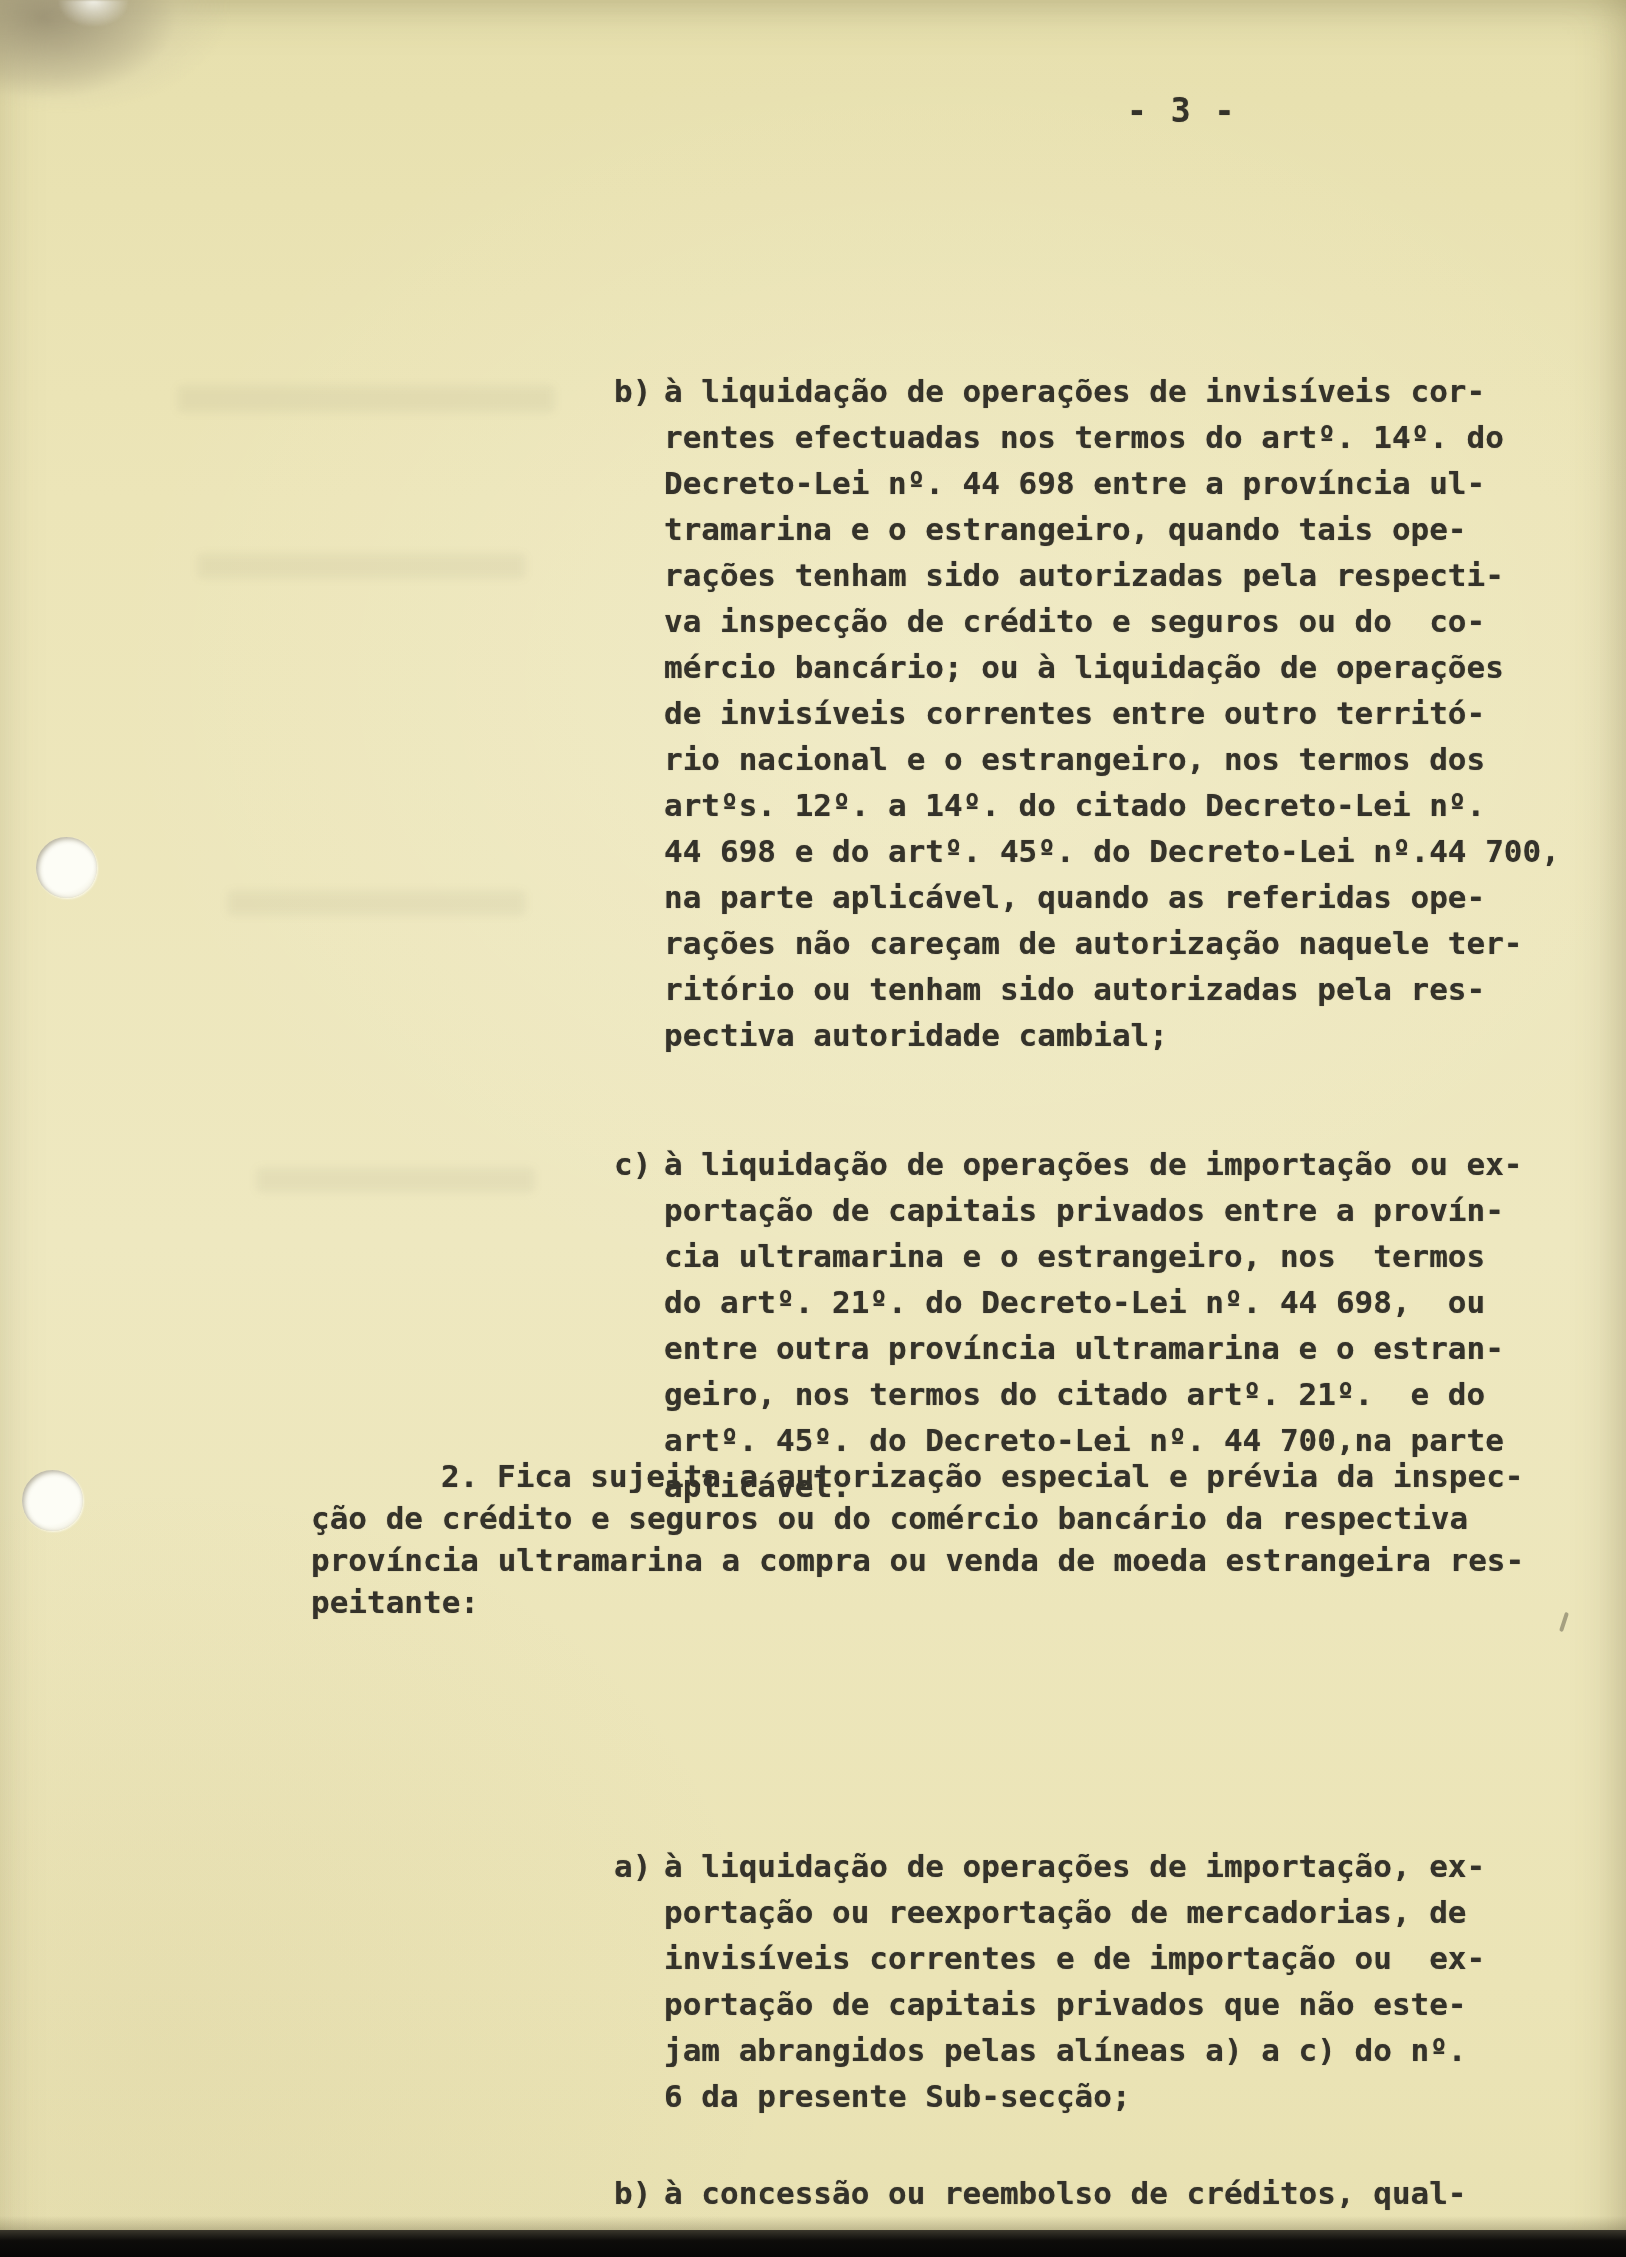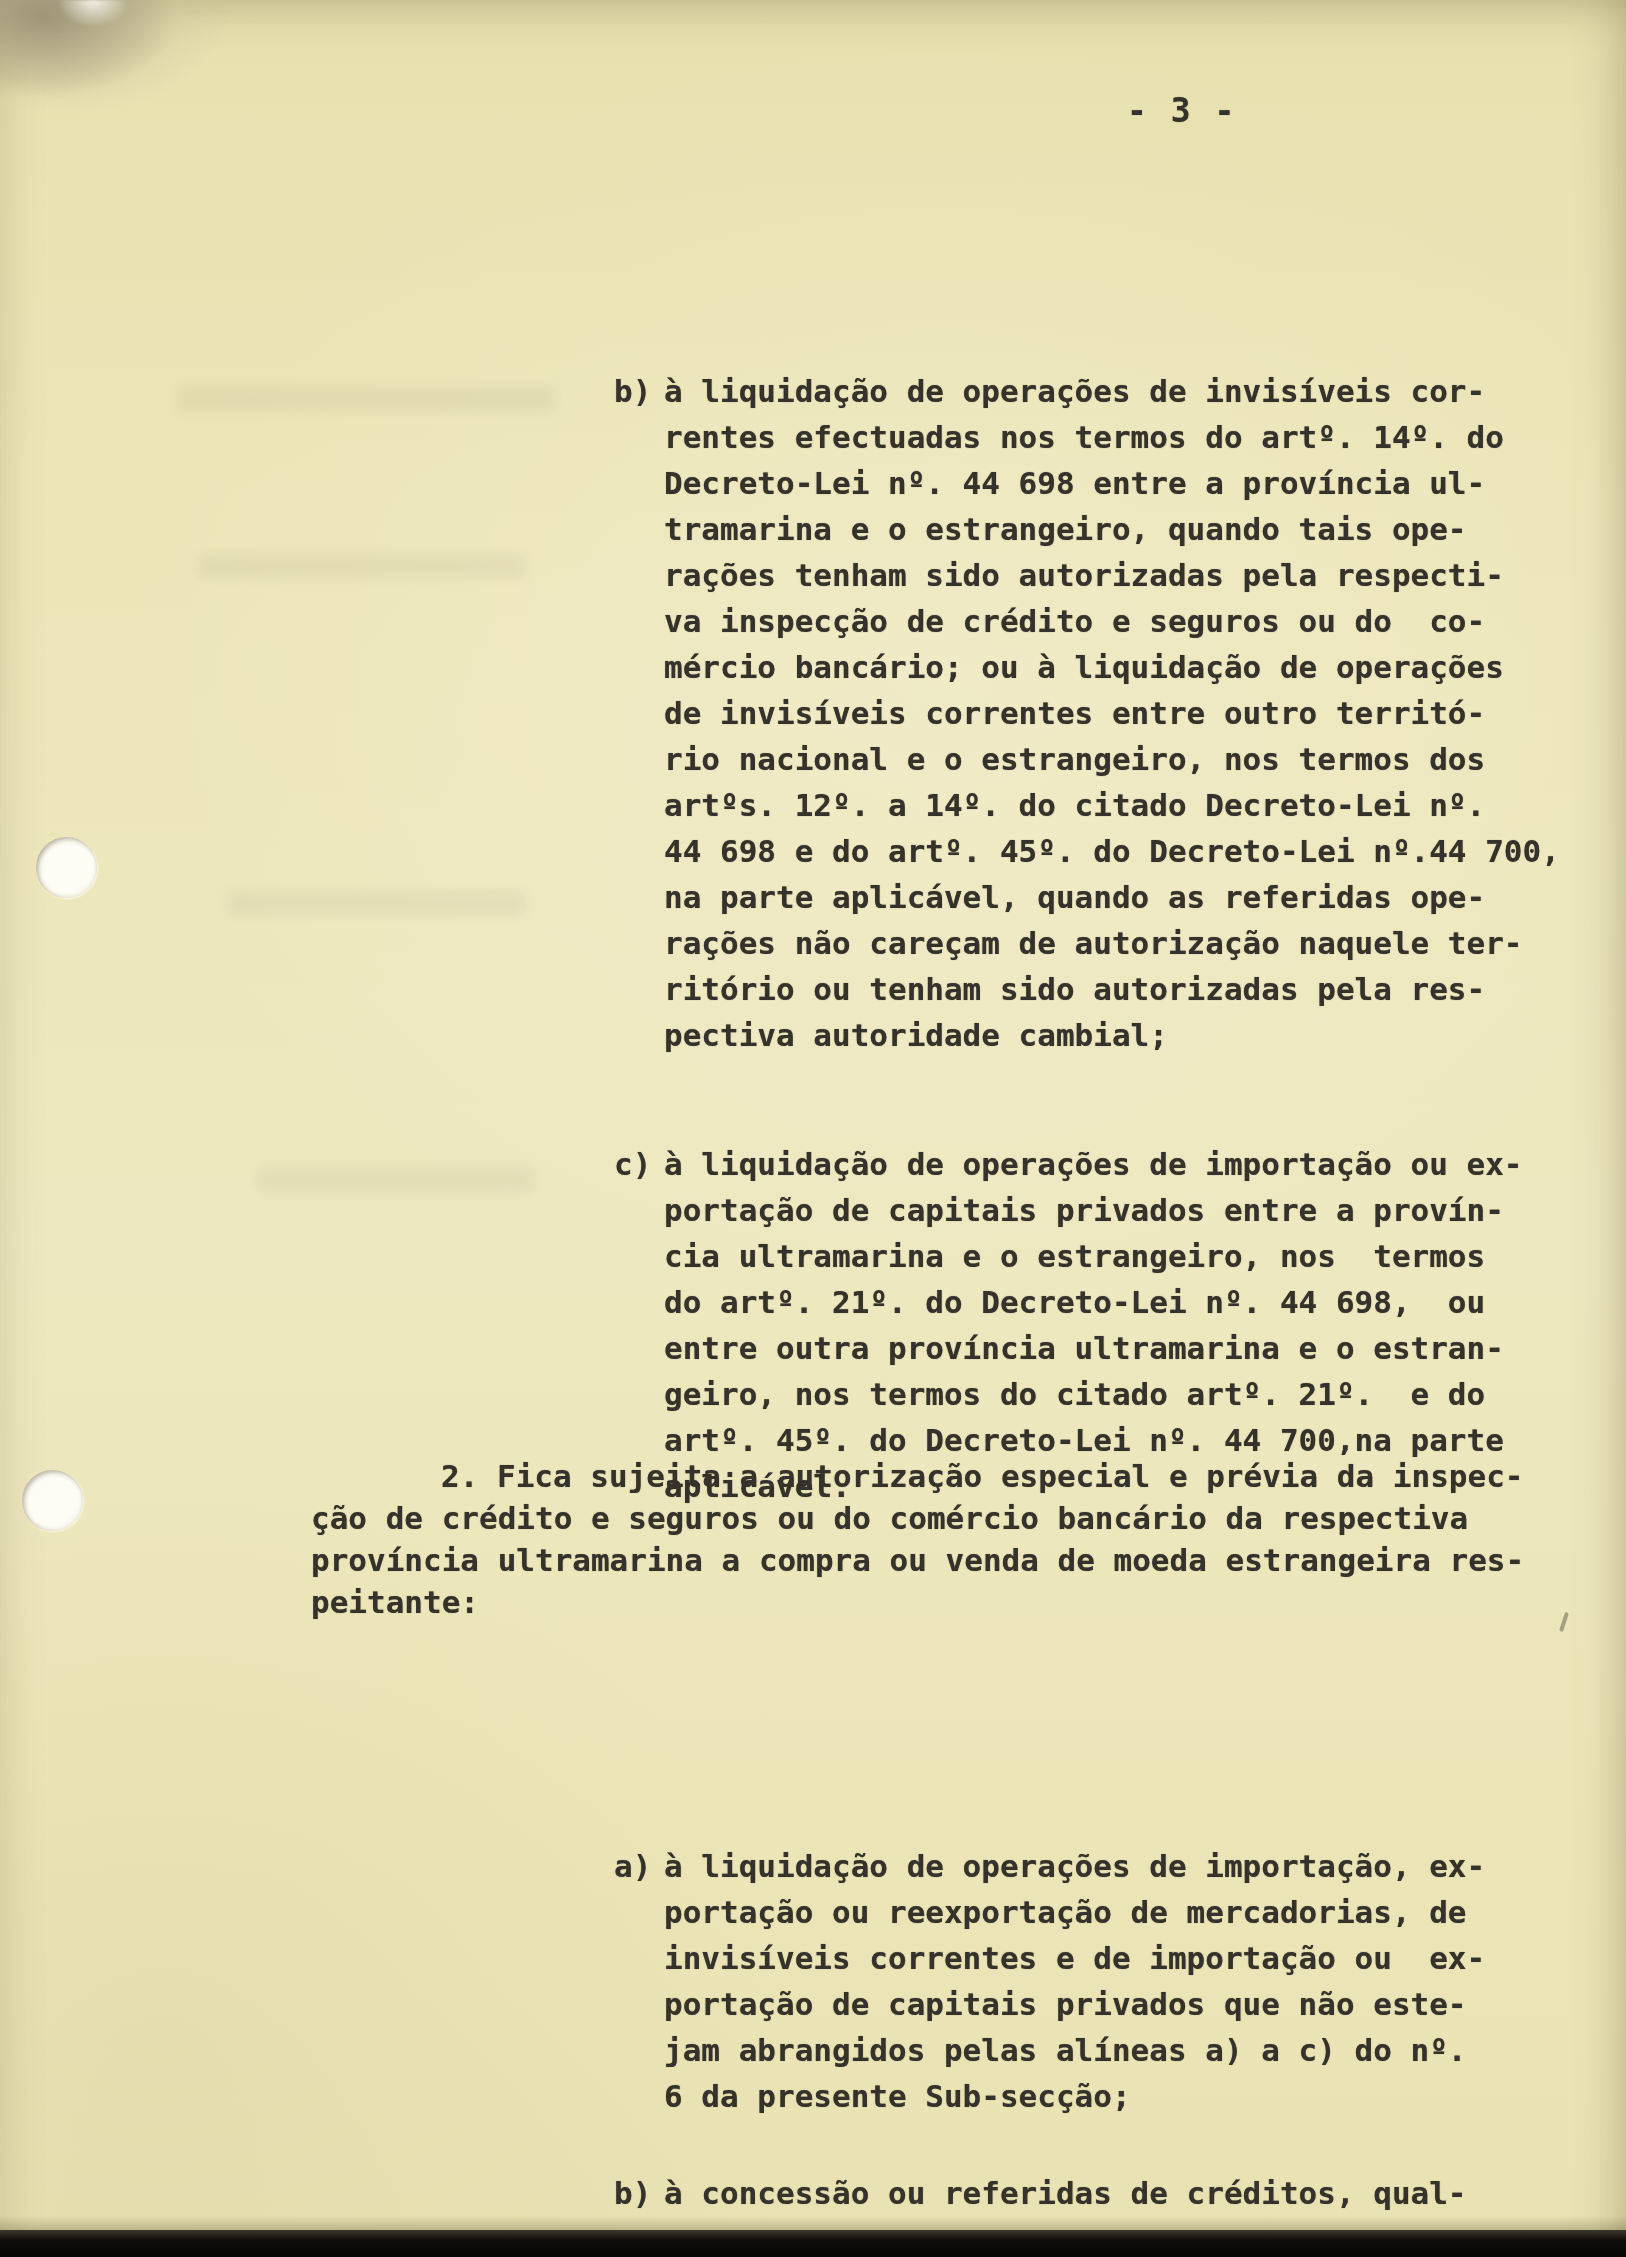--- a/index.html
+++ b/index.html
@@ -185,20 +185,20 @@
     <div class="clause-text">à liquidação de operações de importação, ex-
 portação ou reexportação de mercadorias, de
 invisíveis correntes e de importação ou  ex-
 portação de capitais privados que não este-
 jam abrangidos pelas alíneas a) a c) do nº.
 6 da presente Sub-secção;</div>
   </div>
 
   <div class="typewritten clause clause-b2">
     <span class="marker">b)</span>
-    <div class="clause-text">à concessão ou referidas de créditos, qual-</div>
+    <div class="clause-text">à concessão ou reembolso de créditos, qual-</div>
   </div>
 
   <div class="scan-strip-shadow"></div>
   <div class="scan-strip"></div>
 
 </div>
 
 
 </body></html>

